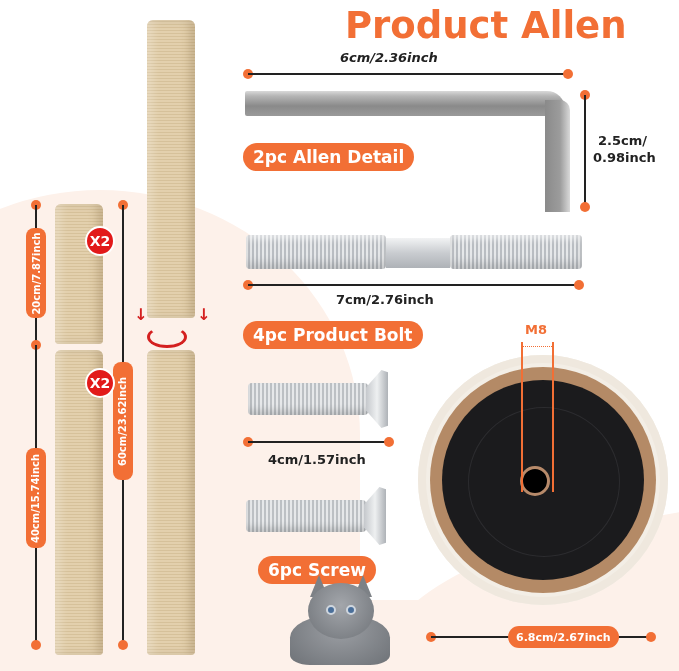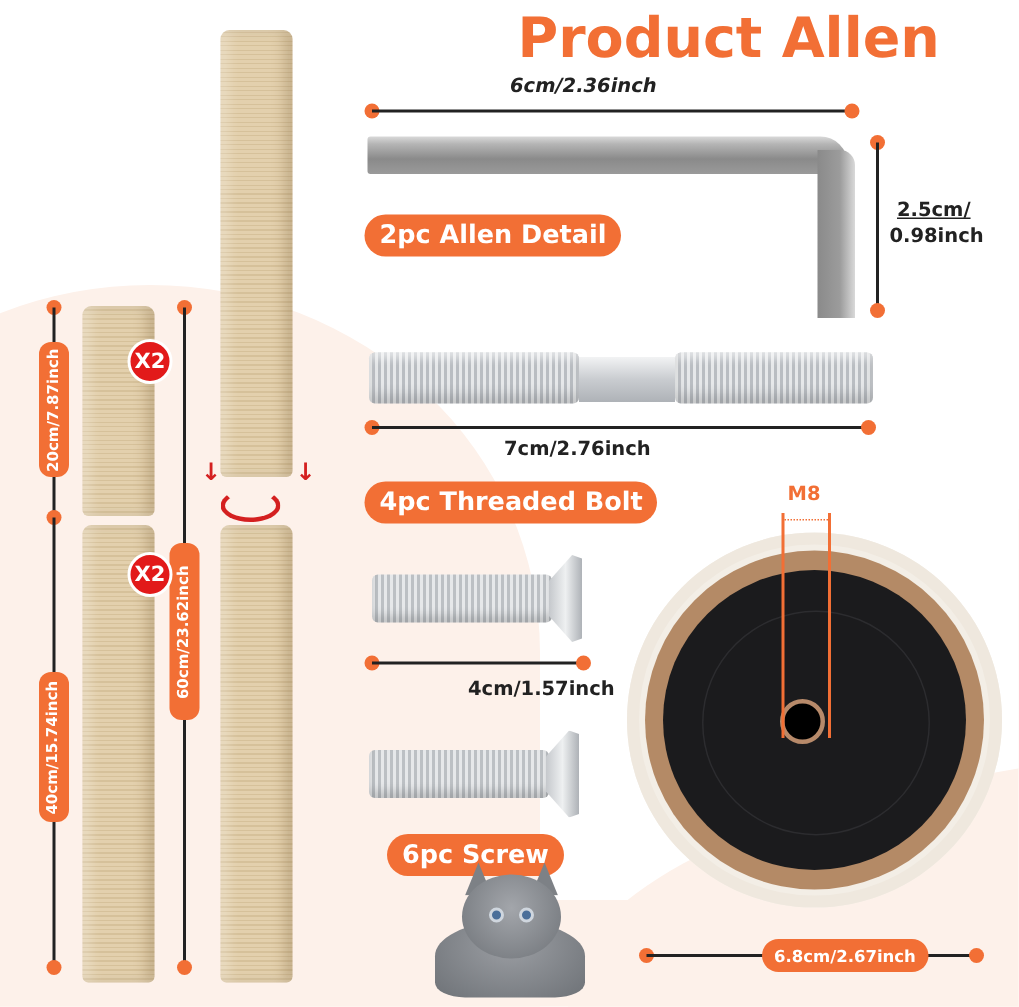--- a/index.html
+++ b/index.html
@@ -105,43 +105,43 @@
 <div class="dot" style="left:243px; top:69px;"></div>
 <div class="hline" style="left:248px; top:73px; width:320px;"></div>
 <div class="dot" style="left:563px; top:69px;"></div>
 
 <div class="wrench-h"></div>
 <div class="wrench-v"></div>
 
 <div class="dot" style="left:580px; top:90px;"></div>
 <div class="vline" style="left:584px; top:95px; height:112px;"></div>
 <div class="dot" style="left:580px; top:202px;"></div>
-<div class="dim-text" style="left:598px; top:133px;text-decoration:underline;">2.5cm/</div>
+<div class="dim-text" style="left:598px; top:133px;">2.5cm/</div>
 <div class="dim-text" style="left:593px; top:150px;">0.98inch</div>
 
 <div class="pill big" style="left:243px; top:143px;">2pc Allen Detail</div>
 
 <div class="bolt" style="left:246px; top:235px; width:140px; height:34px;"></div>
 <div class="bolt-mid" style="left:386px; top:238px; width:64px; height:30px;"></div>
 <div class="bolt" style="left:450px; top:235px; width:132px; height:34px;"></div>
 
 <div class="dot" style="left:243px; top:280px;"></div>
 <div class="hline" style="left:248px; top:284px; width:330px;"></div>
 <div class="dot" style="left:574px; top:280px;"></div>
 <div class="dim-text" style="left:336px; top:292px;">7cm/2.76inch</div>
 
-<div class="pill big" style="left:243px; top:321px;">4pc Threaded Bolt</div>
+<div class="pill big" style="left:243px; top:321px;">4pc Product Bolt</div>
 
 <div class="screw-shaft" style="left:248px; top:383px; width:120px; height:32px;"></div>
 <div class="screw-head" style="left:366px; top:370px;"></div>
 
 <div class="dot" style="left:243px; top:437px;"></div>
 <div class="hline" style="left:248px; top:441px; width:140px;"></div>
 <div class="dot" style="left:384px; top:437px;"></div>
-<div class="dim-text" style="left:268px; top:452px;margin-left:44px;">4cm/1.57inch</div>
+<div class="dim-text" style="left:268px; top:452px;">4cm/1.57inch</div>
 
 <div class="screw-shaft" style="left:246px; top:500px; width:120px; height:32px;"></div>
 <div class="screw-head" style="left:364px; top:487px;"></div>
 
 <div class="pill big" style="left:258px; top:556px;">6pc Screw</div>
 
 <div class="cat">
   <div class="cat-body"></div>
   <div class="cat-ear" style="left:20px;"></div>
   <div class="cat-ear" style="left:64px;"></div>

